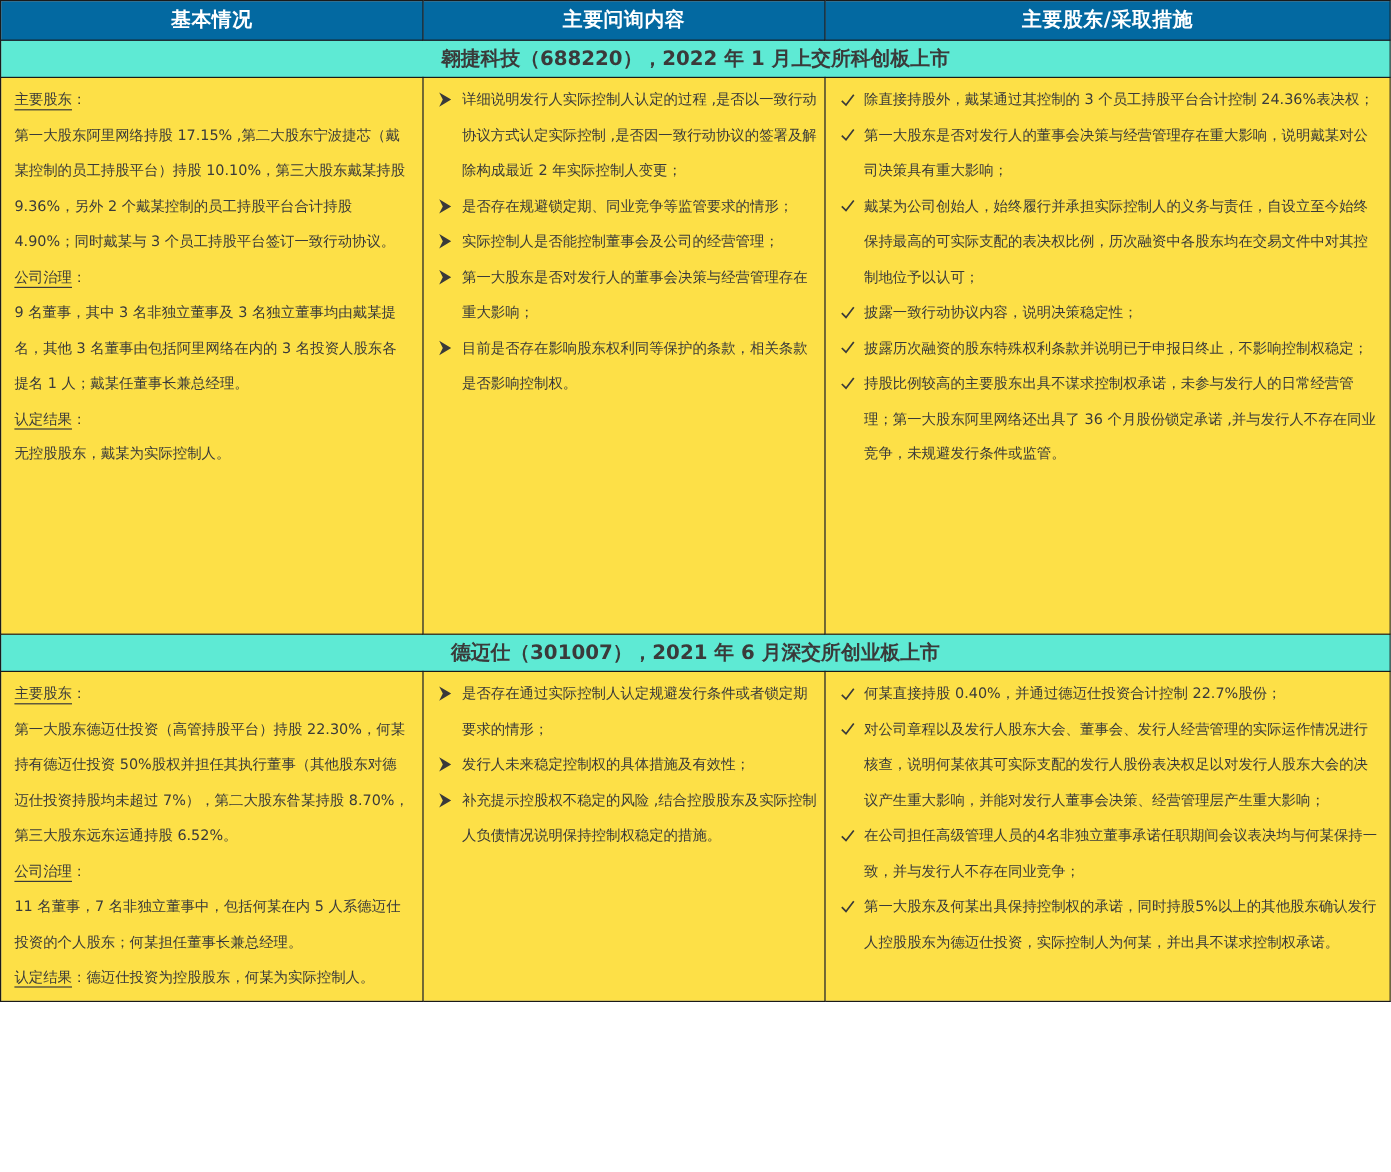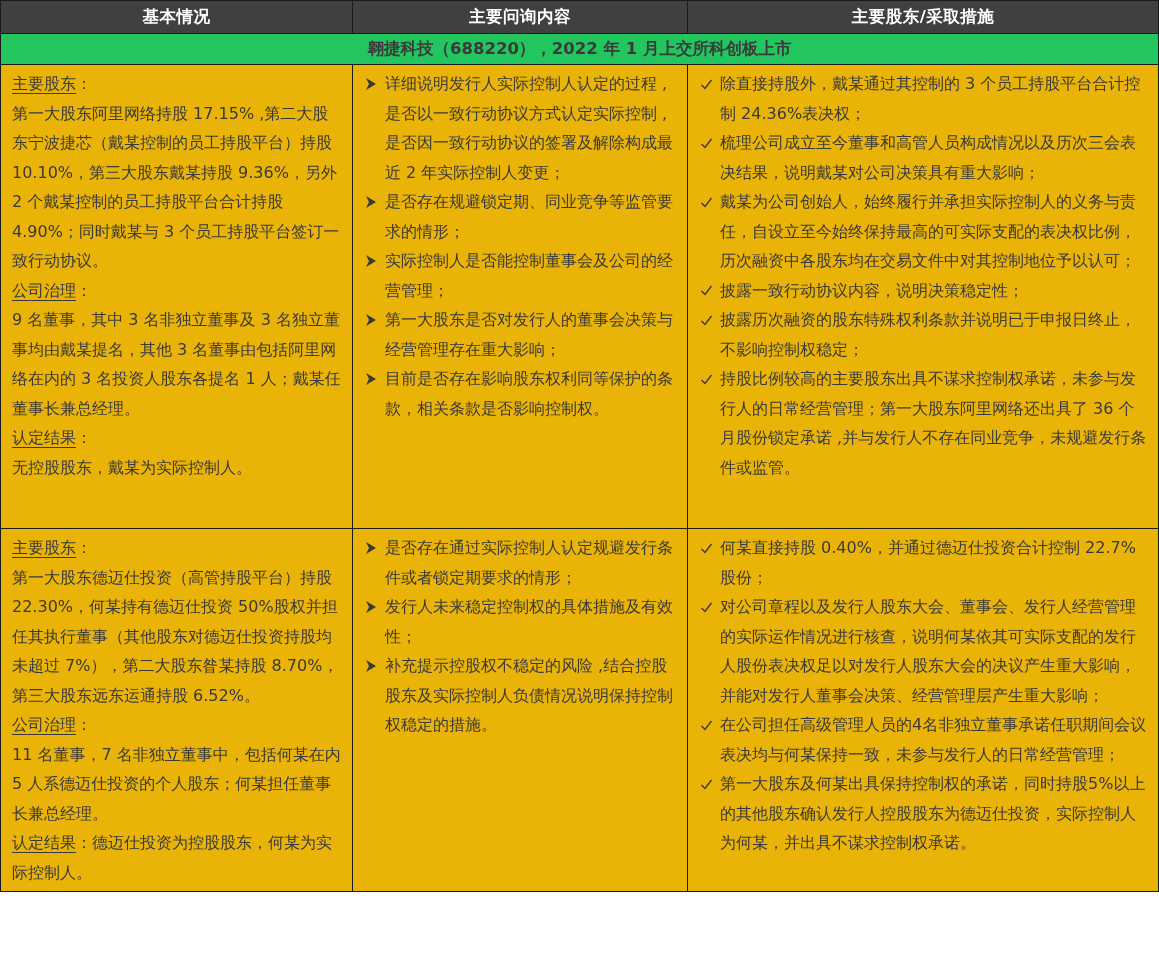--- a/index.html
+++ b/index.html
@@ -8,45 +8,45 @@
     border-collapse: collapse;
     width: 1158px;
     table-layout: fixed;
     margin: 0;
   }
   table.main col.c1 { width: 352px; }
   table.main col.c2 { width: 335px; }
   table.main col.c3 { width: 471px; }
   th, td { border: 1.5px solid #1a1a1a; vertical-align: top; }
   th.hdr {
-    background: #404040;
+    background: #0369a1;
     color: #ffffff;
     font-size: 16.5px;
     font-weight: bold;
     height: 32px;
     text-align: center;
     vertical-align: middle;
     padding: 0;
     letter-spacing: 0.5px;
   }
   td.section {
-    background: #22c55e;
+    background: #5eead4;
     color: #3a3a3a;
     font-weight: bold;
     font-size: 16.5px;
     text-align: center;
     height: 30px;
     vertical-align: middle;
     padding: 0;
   }
   td.cell {
-    font-size: 16px;
+    font-size: 12px;
     line-height: 29.5px;
     padding: 4px 10px 4px 11px;
-    background: #eab308;
+    background: #fde047;
   }
   td.cell.mid { padding-left: 12px; padding-right: 6px; }
   td.cell.right { padding-left: 12px; padding-right: 10px; }
   .label { text-decoration: underline; text-underline-offset: 4px; }
   .para { margin: 0; }
   ul.items { list-style: none; margin: 0; padding: 0; }
   ul.items li { position: relative; padding-left: 20px; margin: 0; }
   ul.items li .bullet {
     position: absolute; left: 0; top: 0;
     width: 18px; text-align: left; font-size: 14px; color: #3a3a3a;
@@ -102,37 +102,40 @@
                 </svg></span><span>目前是否存在影响股东权利同等保护的条款，相关条款是否影响控制权。</span></li>
           </ul>
       </td>
       <td class="cell right">
         <ul class="items">
             <li><span class="bullet check-bullet"><svg width="13" height="13" viewBox="0 0 13 13">
                   <path d="M1.5 7 L5 10.5 L11.5 2" stroke="#3a3a3a" stroke-width="1.4" fill="none"></path>
                 </svg></span><span>除直接持股外，戴某通过其控制的 3 个员工持股平台合计控制 24.36%表决权；</span></li>
             <li><span class="bullet check-bullet"><svg width="13" height="13" viewBox="0 0 13 13">
                   <path d="M1.5 7 L5 10.5 L11.5 2" stroke="#3a3a3a" stroke-width="1.4" fill="none"></path>
-                </svg></span><span>梳理公司成立至今董事和高管人员构成情况以及历次三会表决结果，说明戴某对公司决策具有重大影响；</span></li>
+                </svg></span><span>第一大股东是否对发行人的董事会决策与经营管理存在重大影响，说明戴某对公司决策具有重大影响；</span></li>
             <li><span class="bullet check-bullet"><svg width="13" height="13" viewBox="0 0 13 13">
                   <path d="M1.5 7 L5 10.5 L11.5 2" stroke="#3a3a3a" stroke-width="1.4" fill="none"></path>
                 </svg></span><span>戴某为公司创始人，始终履行并承担实际控制人的义务与责任，自设立至今始终保持最高的可实际支配的表决权比例，历次融资中各股东均在交易文件中对其控制地位予以认可；</span></li>
             <li><span class="bullet check-bullet"><svg width="13" height="13" viewBox="0 0 13 13">
                   <path d="M1.5 7 L5 10.5 L11.5 2" stroke="#3a3a3a" stroke-width="1.4" fill="none"></path>
                 </svg></span><span>披露一致行动协议内容，说明决策稳定性；</span></li>
             <li><span class="bullet check-bullet"><svg width="13" height="13" viewBox="0 0 13 13">
                   <path d="M1.5 7 L5 10.5 L11.5 2" stroke="#3a3a3a" stroke-width="1.4" fill="none"></path>
                 </svg></span><span>披露历次融资的股东特殊权利条款并说明已于申报日终止，不影响控制权稳定；</span></li>
             <li><span class="bullet check-bullet"><svg width="13" height="13" viewBox="0 0 13 13">
                   <path d="M1.5 7 L5 10.5 L11.5 2" stroke="#3a3a3a" stroke-width="1.4" fill="none"></path>
                 </svg></span><span>持股比例较高的主要股东出具不谋求控制权承诺，未参与发行人的日常经营管理；第一大股东阿里网络还出具了 36 个月股份锁定承诺 ,并与发行人不存在同业竞争，未规避发行条件或监管。</span></li>
           </ul>
       </td>
     </tr>
 
+    <tr>
+      <td class="section" colspan="3">德迈仕（301007），2021 年 6 月深交所创业板上市</td>
+    </tr>
     <tr>
       <td class="cell">
         <div class="para"><span class="label">主要股东</span><span>：</span></div>
         <div class="para">第一大股东德迈仕投资（高管持股平台）持股 22.30%，何某持有德迈仕投资 50%股权并担任其执行董事（其他股东对德迈仕投资持股均未超过 7%），第二大股东昝某持股 8.70%，第三大股东远东运通持股 6.52%。</div>
         <div class="para"><span class="label">公司治理</span><span>：</span></div>
         <div class="para">11 名董事，7 名非独立董事中，包括何某在内 5 人系德迈仕投资的个人股东；何某担任董事长兼总经理。</div>
         <div class="para"><span class="label">认定结果</span><span>：</span><span>德迈仕投资为控股股东，何某为实际控制人。</span></div>
       </td>
       <td class="cell mid">
         <ul class="items">
@@ -150,21 +153,21 @@
       <td class="cell right">
         <ul class="items">
             <li><span class="bullet check-bullet"><svg width="13" height="13" viewBox="0 0 13 13">
                   <path d="M1.5 7 L5 10.5 L11.5 2" stroke="#3a3a3a" stroke-width="1.4" fill="none"></path>
                 </svg></span><span>何某直接持股 0.40%，并通过德迈仕投资合计控制 22.7%股份；</span></li>
             <li><span class="bullet check-bullet"><svg width="13" height="13" viewBox="0 0 13 13">
                   <path d="M1.5 7 L5 10.5 L11.5 2" stroke="#3a3a3a" stroke-width="1.4" fill="none"></path>
                 </svg></span><span>对公司章程以及发行人股东大会、董事会、发行人经营管理的实际运作情况进行核查，说明何某依其可实际支配的发行人股份表决权足以对发行人股东大会的决议产生重大影响，并能对发行人董事会决策、经营管理层产生重大影响；</span></li>
             <li><span class="bullet check-bullet"><svg width="13" height="13" viewBox="0 0 13 13">
                   <path d="M1.5 7 L5 10.5 L11.5 2" stroke="#3a3a3a" stroke-width="1.4" fill="none"></path>
-                </svg></span><span>在公司担任高级管理人员的4名非独立董事承诺任职期间会议表决均与何某保持一致，未参与发行人的日常经营管理；</span></li>
+                </svg></span><span>在公司担任高级管理人员的4名非独立董事承诺任职期间会议表决均与何某保持一致，并与发行人不存在同业竞争；</span></li>
             <li><span class="bullet check-bullet"><svg width="13" height="13" viewBox="0 0 13 13">
                   <path d="M1.5 7 L5 10.5 L11.5 2" stroke="#3a3a3a" stroke-width="1.4" fill="none"></path>
                 </svg></span><span>第一大股东及何某出具保持控制权的承诺，同时持股5%以上的其他股东确认发行人控股股东为德迈仕投资，实际控制人为何某，并出具不谋求控制权承诺。</span></li>
           </ul>
       </td>
     </tr>
   </tbody>
 </table>
 
 </body></html>

